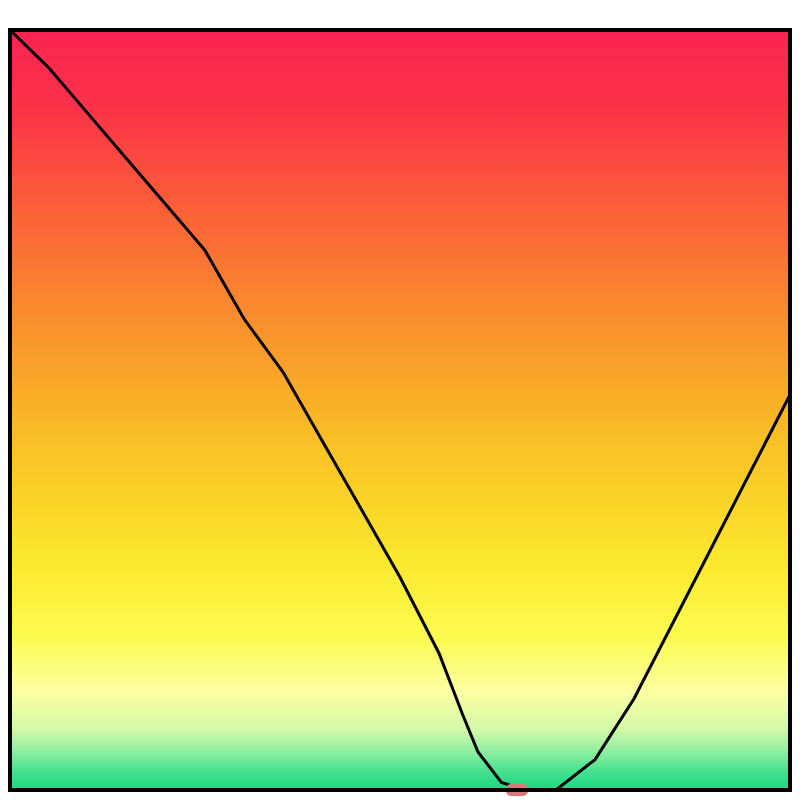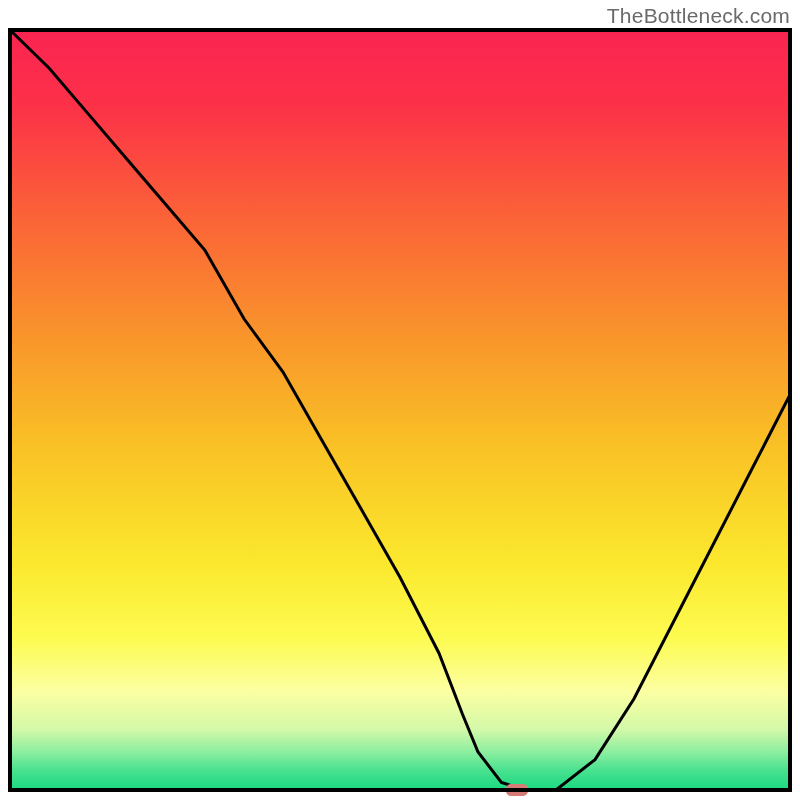--- a/index.html
+++ b/index.html
@@ -42,21 +42,20 @@
   }
   .marker {
     fill: #d67b77;
     stroke: none;
   }
 </style>
 </head>
 <body>
 
 <div class="chart-container">
-  <div class="watermark">TheBottleneck.com</div>
 
   <svg id="chart-svg" width="800" height="800">
     <defs>
       <linearGradient id="bg-grad" x1="0" y1="0" x2="0" y2="1">
           <stop offset="0%" stop-color="#fb2452"></stop>
           <stop offset="10%" stop-color="#fc3148"></stop>
           <stop offset="25%" stop-color="#fb6437"></stop>
           <stop offset="40%" stop-color="#f9942b"></stop>
           <stop offset="55.00000000000001%" stop-color="#f9c225"></stop>
           <stop offset="70%" stop-color="#fbe82d"></stop>

